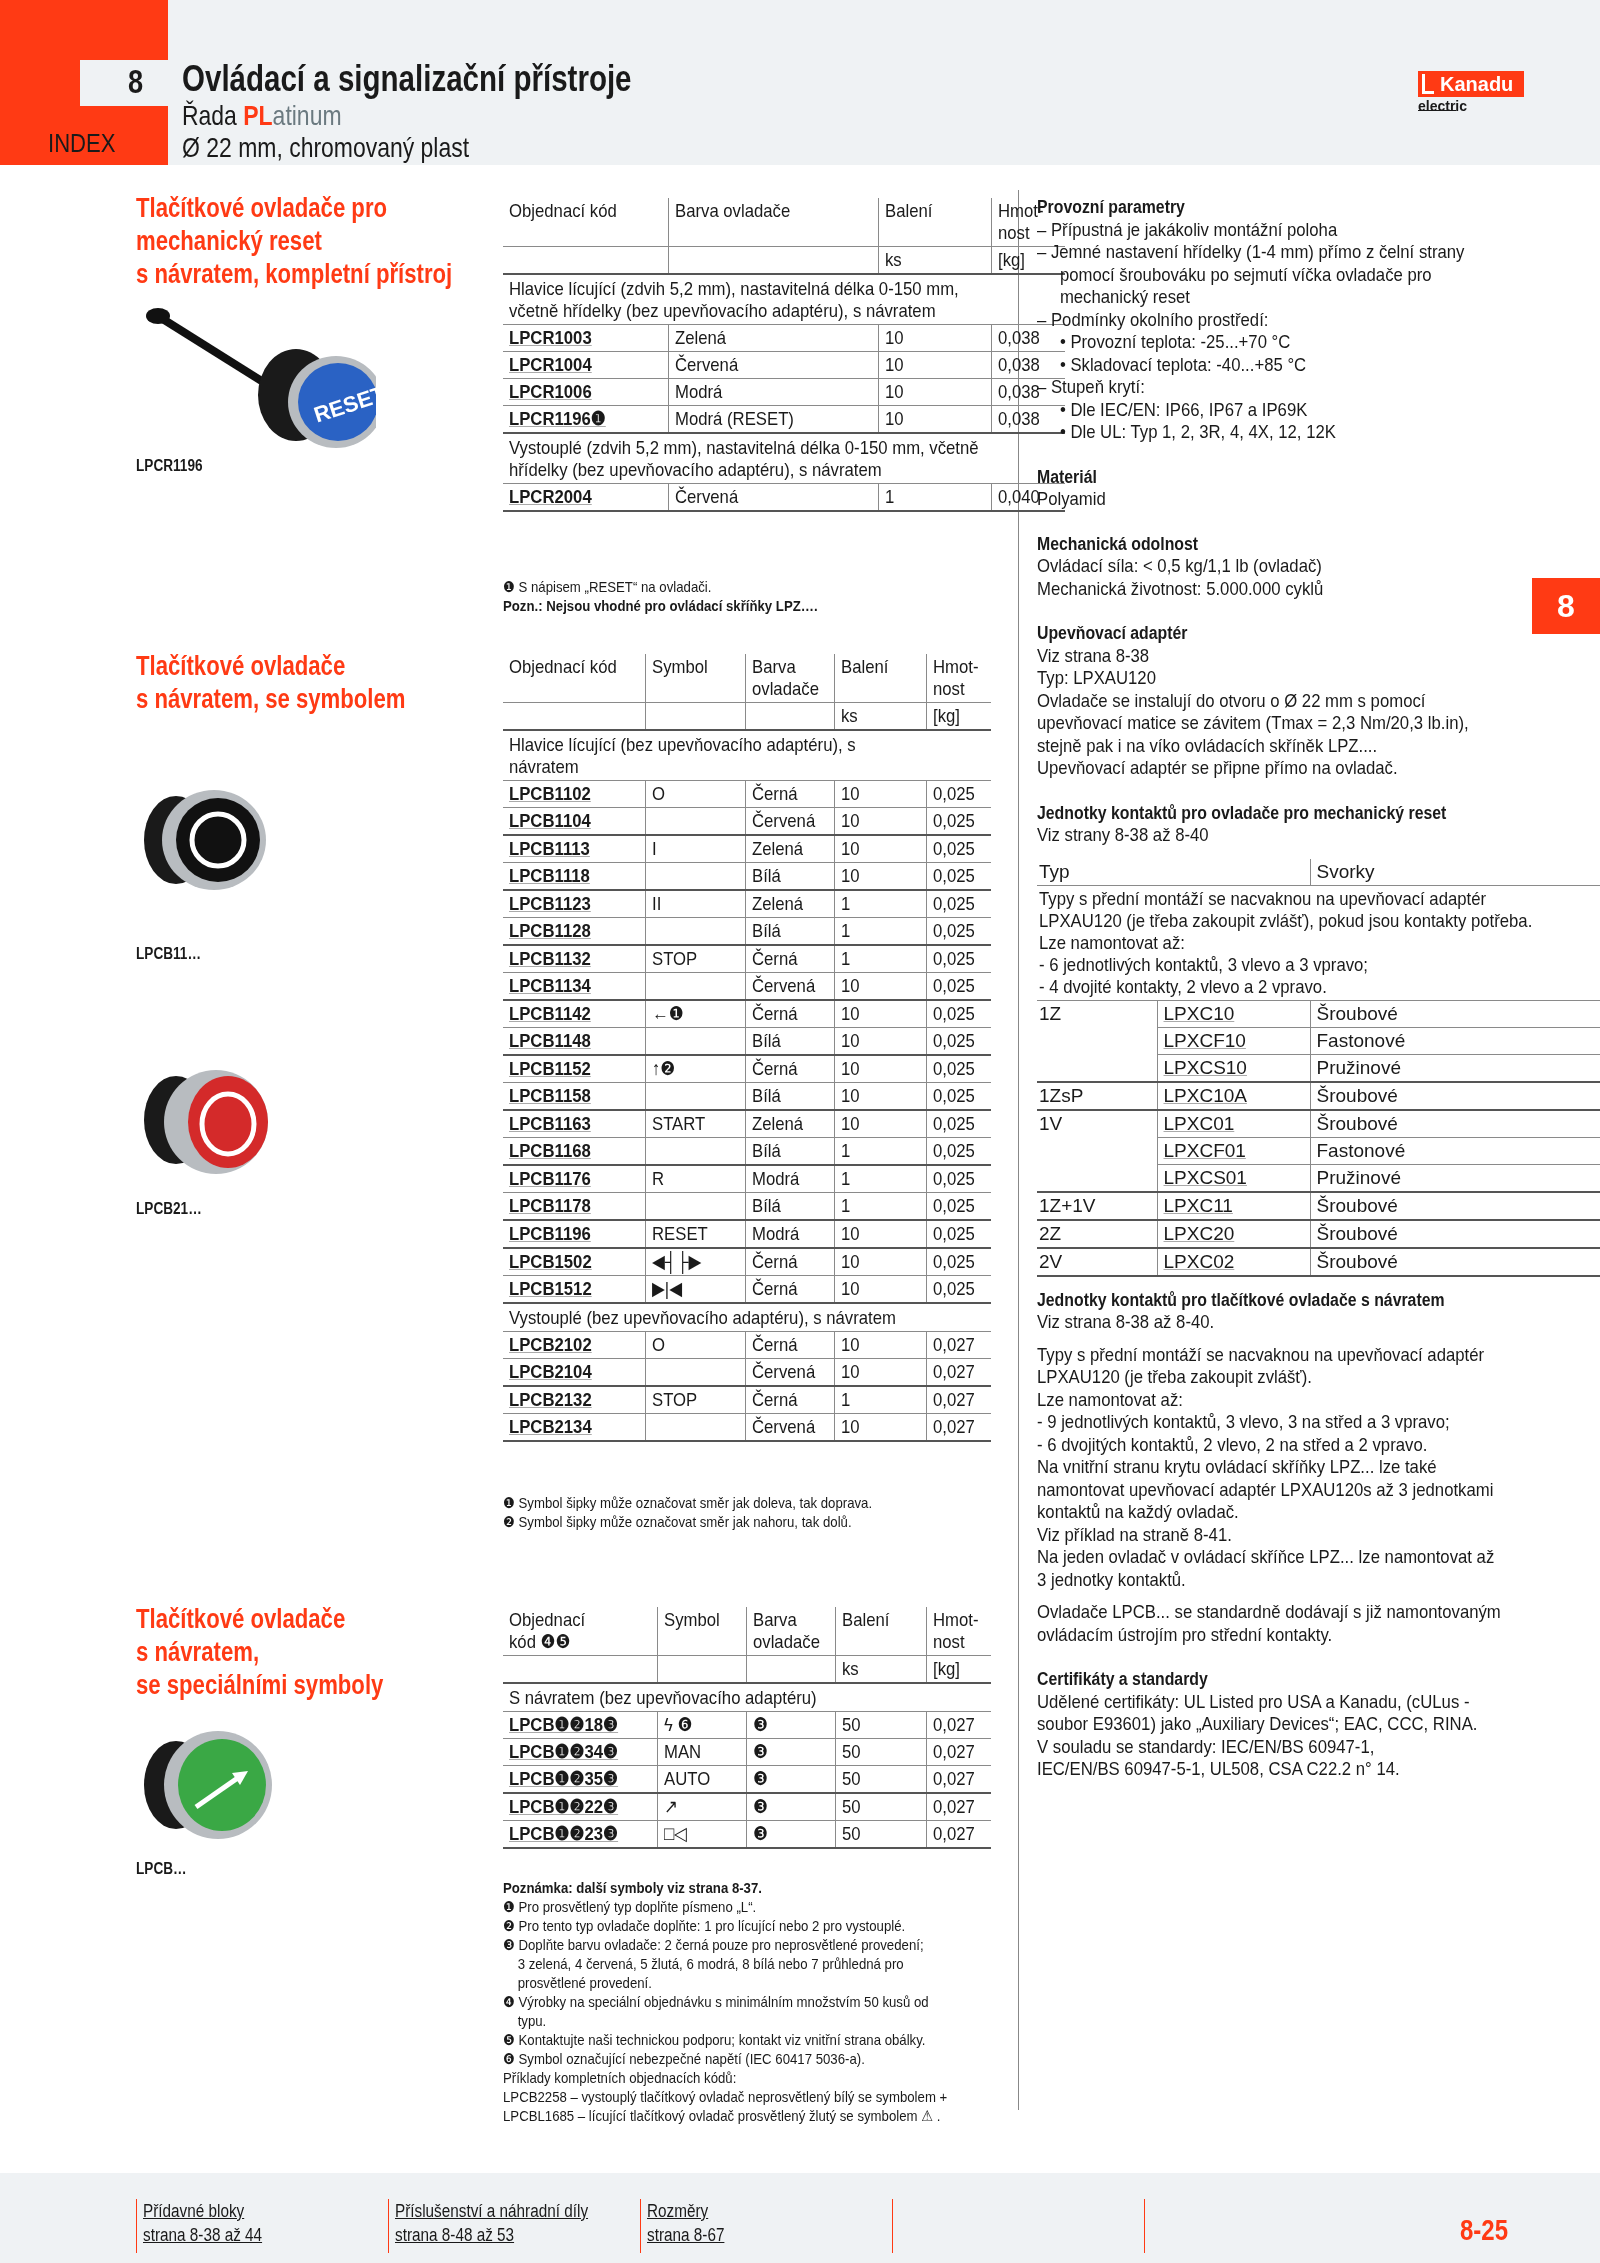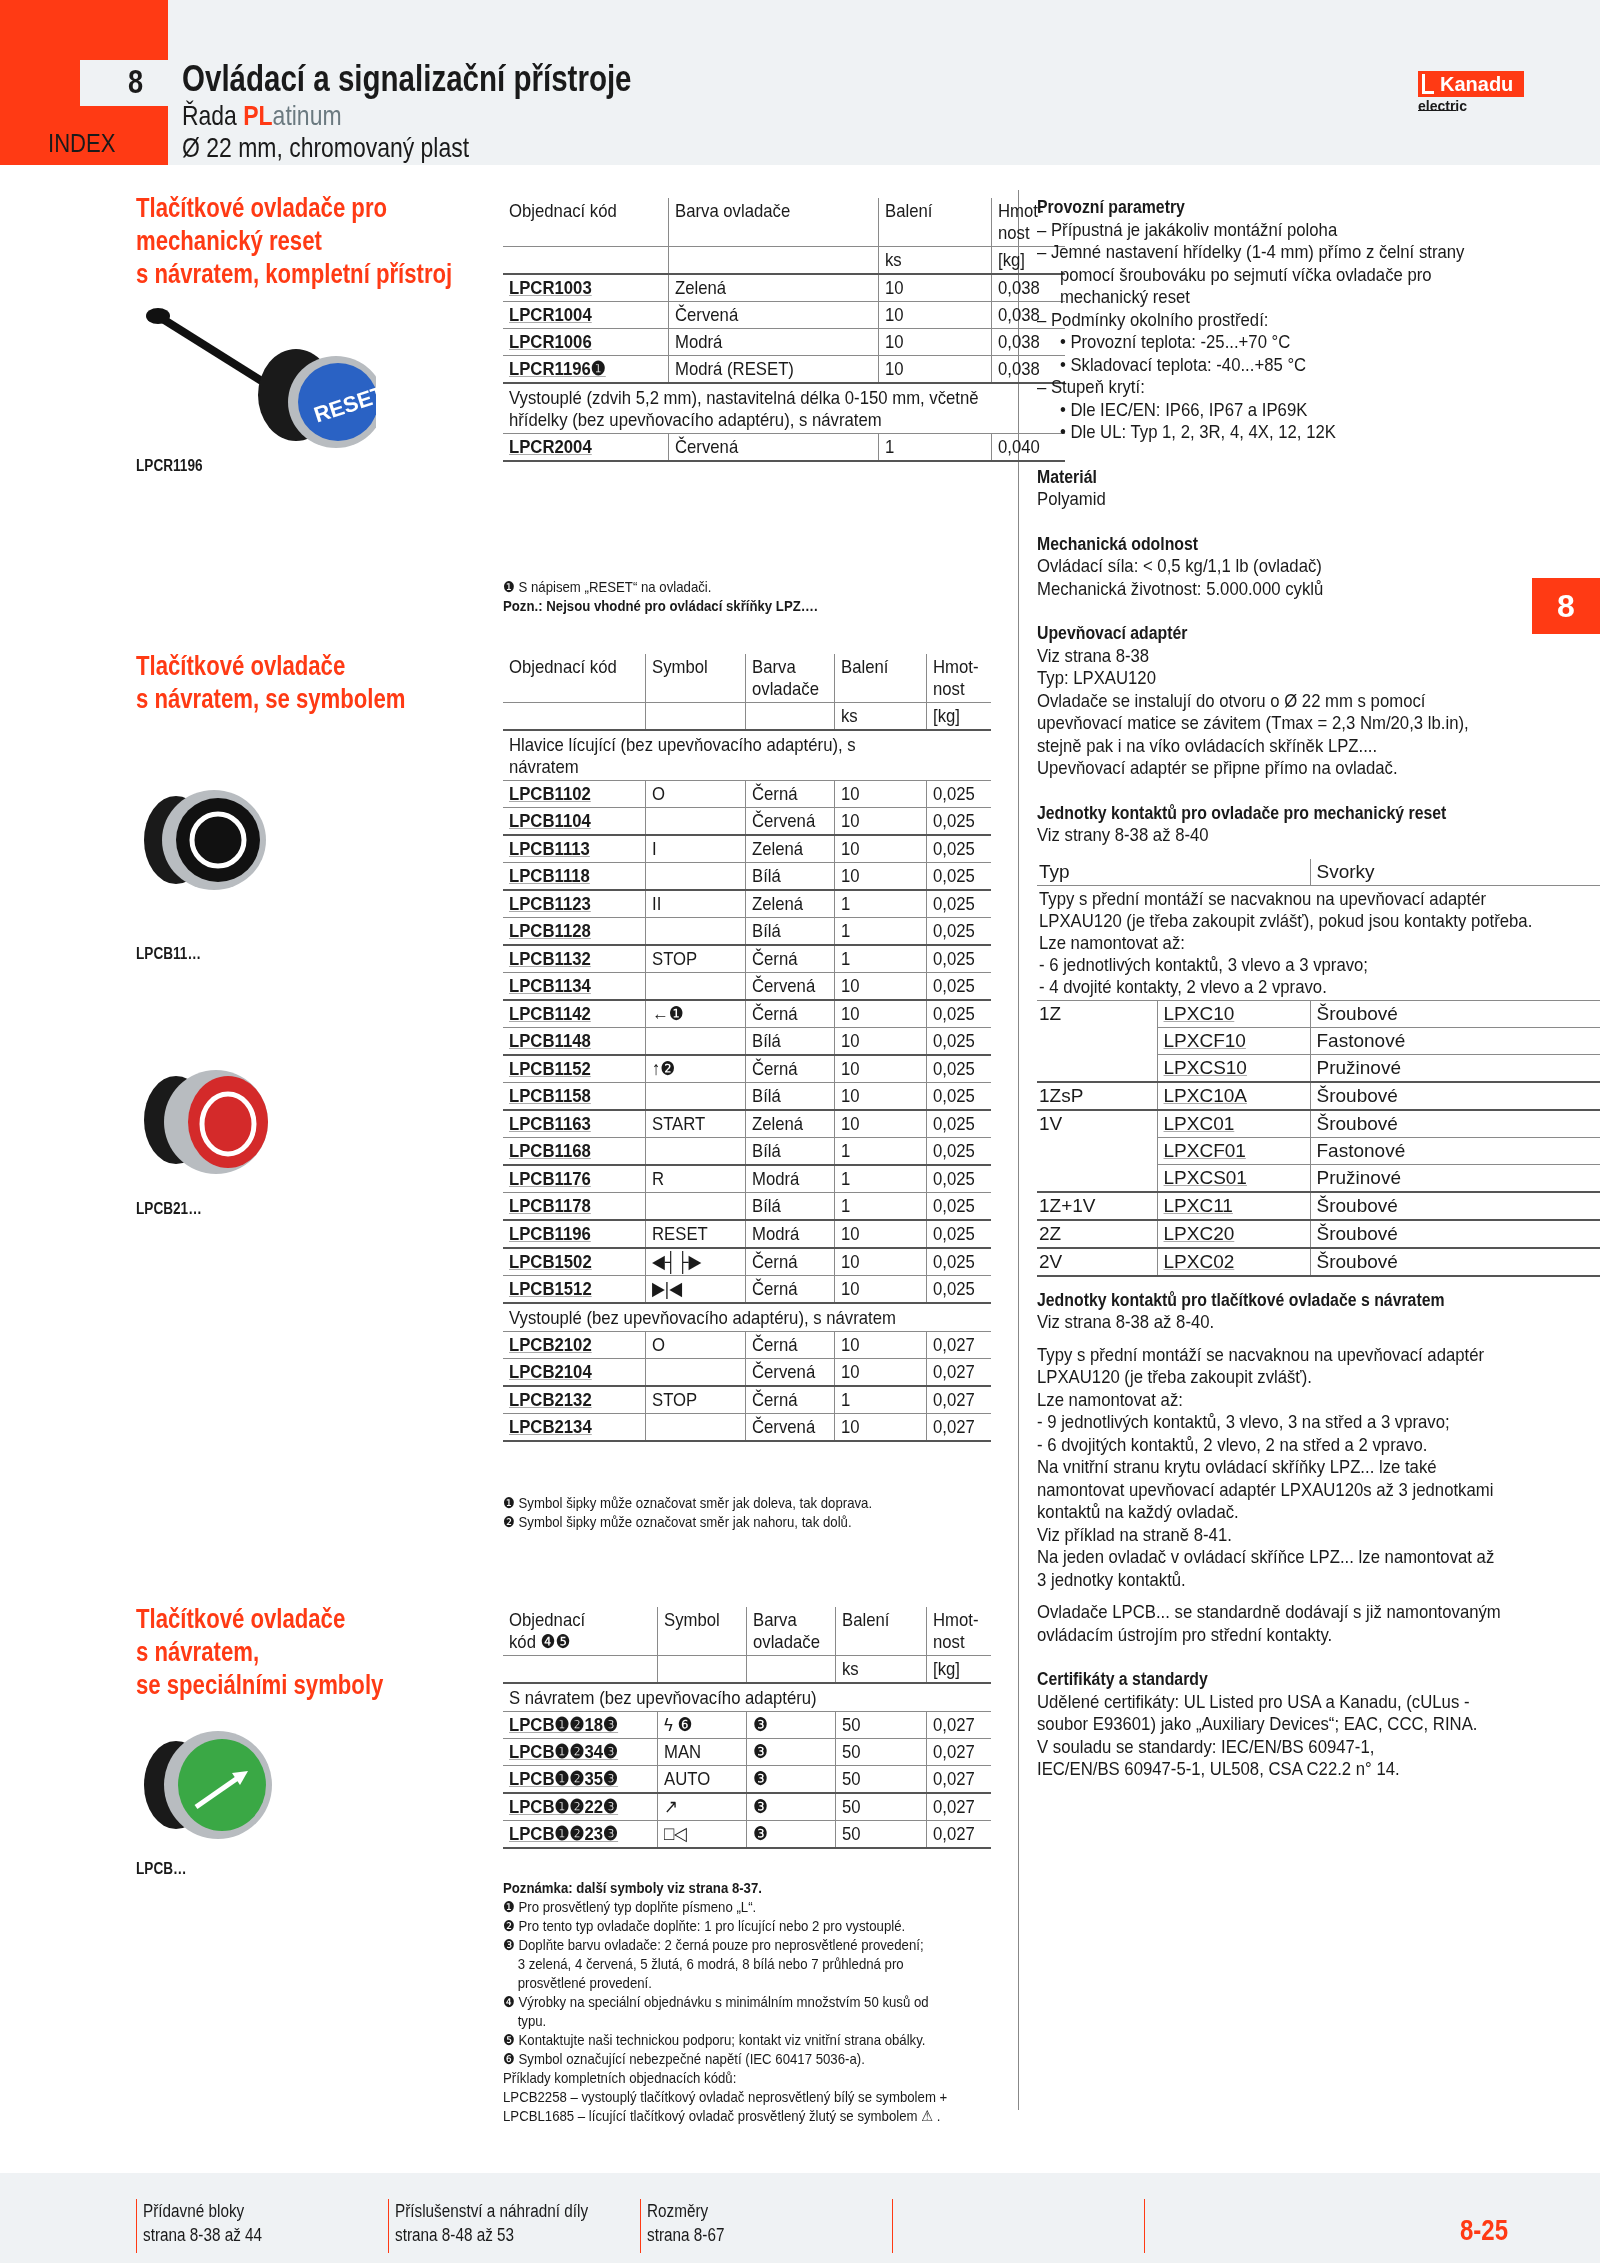--- a/index.html
+++ b/index.html
@@ -48,21 +48,21 @@
   .right .gap { height: 22px; }
   .right .ind { padding-left: 26px; }
   table.ct { width: 490px; border-collapse: collapse; font-size: 19px; margin-top: 12px; }
   table.ct td { padding: 2px 2px; border-bottom: 1px solid #8a8a8a; line-height: 22px; }
   table.ct td + td { border-left: 1px solid #8a8a8a; padding-left: 6px; }
   table.ct tr.thick td { border-bottom: 2px solid #555; }
   table.ct tr.nob td:first-child { border-bottom: none; }
   .ul { text-decoration: underline; text-decoration-color: #aaa; }
 
   .footer { position: absolute; left: 0; top: 2173px; width: 1600px; height: 90px; background: #eff2f4; }
-  .fcell { position: absolute; top: 26px; height: 54px; border-left: 1px solid #ff3a14; padding-left: 6px; font-size: 18px; line-height: 24px; color: #1a1a1a; }
+  .fcell { position: absolute; top: 26px; height: 54px; border-left: 1px solid #ff3a14; padding-left: 6px; font-size: 18px; line-height: 24px; color: #1a1a1a; text-decoration: underline; }
   .fcell span { display: block; transform: scaleX(0.85); transform-origin: left; white-space: nowrap; }
   .pagenum { position: absolute; left: 1460px; top: 40px; font-size: 30px; font-weight: bold; color: #ff3a14; transform: scaleX(0.8); transform-origin: left; }
 </style>
 </head>
 <body>
 
 <div class="header">
   <div class="index-tab"></div>
   <div class="index-box"></div>
   <div class="index-num">8</div>
@@ -145,20 +145,23 @@
     <th style="white-space:normal"><span class="c">Barva ovladače</span></th>
     <th><span class="c">Balení</span></th>
     <th style="white-space:normal"><span class="c">Hmot-nost</span></th>
   </tr>
   <tr class="thick">
     <th></th>
         <th></th>
     <th><span class="c">ks</span></th>
     <th><span class="c">[kg]</span></th>
   </tr>
+  <tr class="group">
+        <td colspan="4"><span class="c" style="white-space:normal;width:550px">Hlavice lícující (zdvih 5,2 mm), nastavitelná délka 0-150 mm, včetně hřídelky (bez upevňovacího adaptéru), s návratem</span></td>
+      </tr>
   <tr>
         <td><span class="c ul">LPCR1003</span></td>
         <td><span class="c">Zelená</span></td>
         <td><span class="c">10</span></td>
         <td><span class="c">0,038</span></td>
       </tr>
   <tr>
         <td><span class="c ul">LPCR1004</span></td>
         <td><span class="c">Červená</span></td>
         <td><span class="c">10</span></td>

